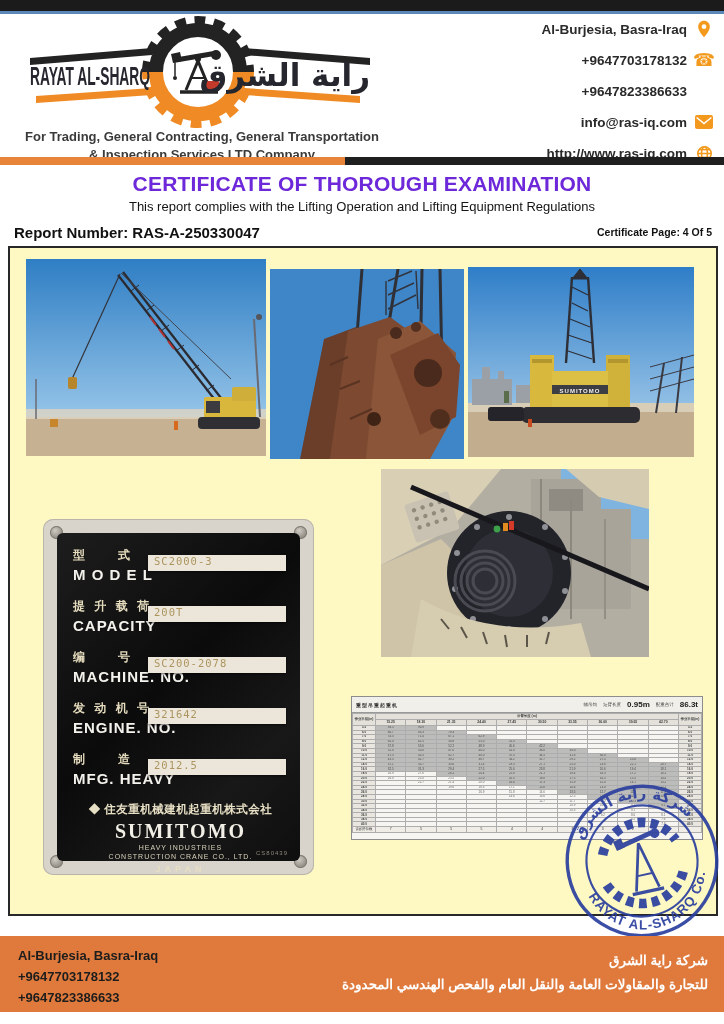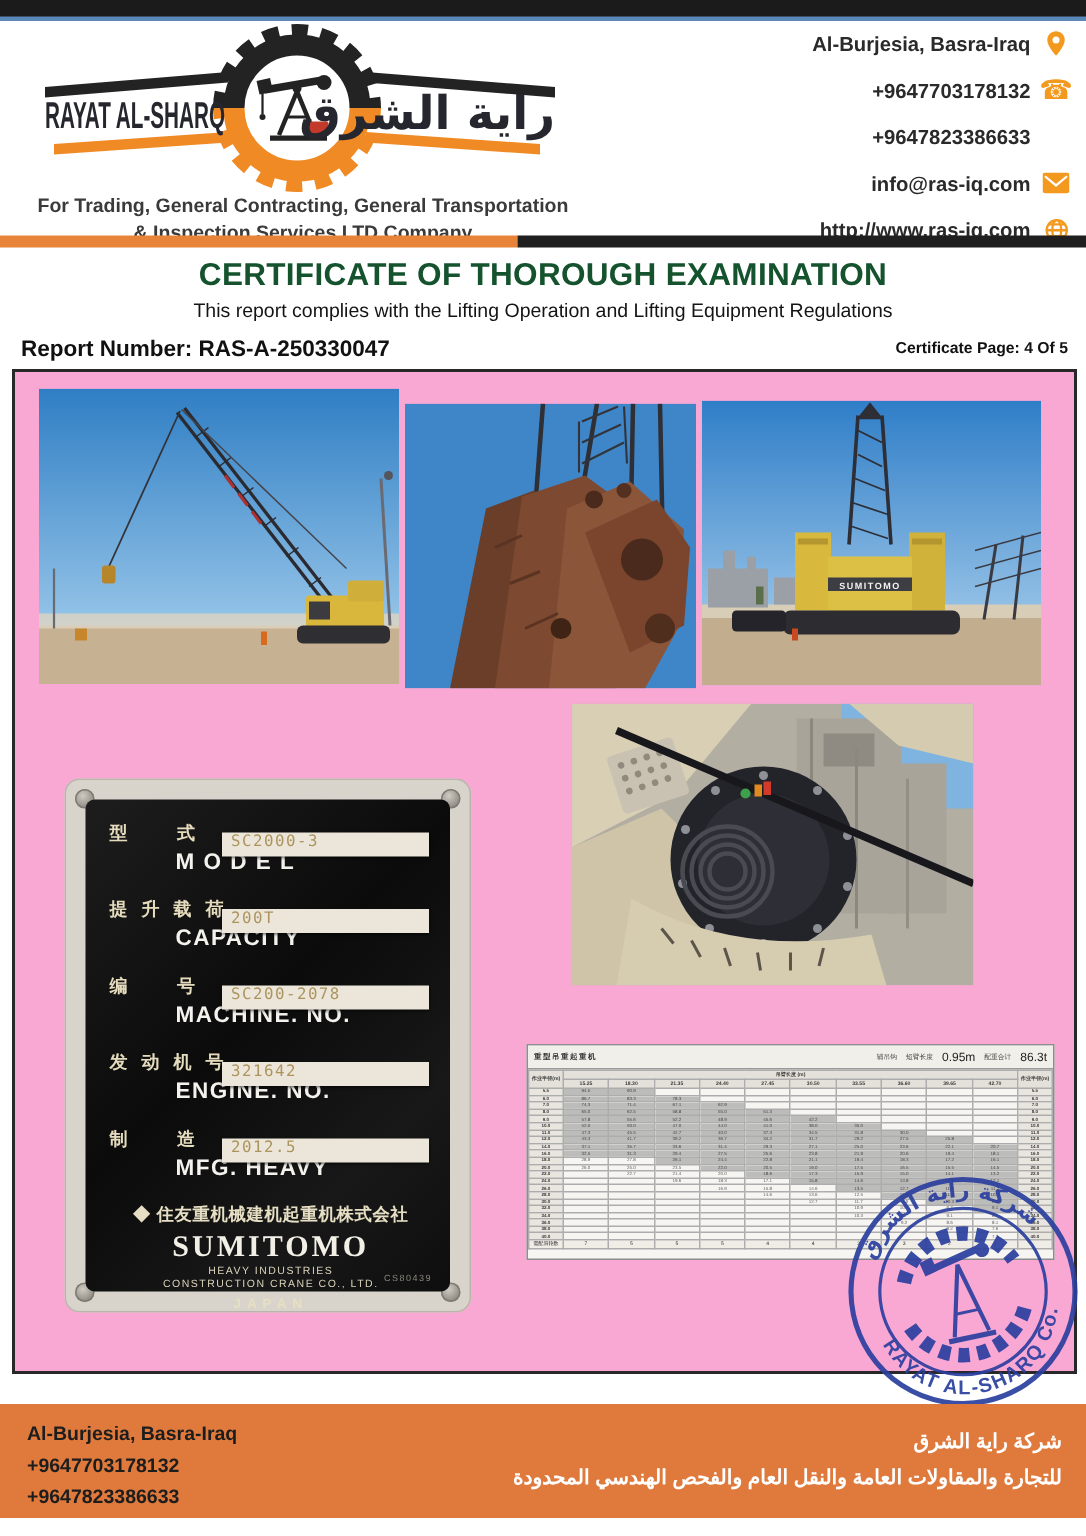--- a/index.html
+++ b/index.html
@@ -19,60 +19,60 @@
 
   
   .tagline{left:12px;top:128px;width:380px;text-align:center;color:#3a3a3a;
            font-weight:bold;font-size:13px;line-height:1.35;}
 
   
   .divider-orange{left:0;top:157px;width:345px;height:8px;background:#E8833A;}
   .divider-black{left:345px;top:157px;width:379px;height:8px;background:#1f1f1f;}
 
   .cert-title{left:0;top:172px;width:724px;text-align:center;font-size:21px;font-weight:800;
-              color:#14532d;letter-spacing:.2px;}
+              color:#6d28d9;letter-spacing:.2px;}
   .cert-sub{left:0;top:199px;width:724px;text-align:center;font-size:13px;color:#141414;}
   .report-left{left:14px;top:224px;font-size:15px;font-weight:bold;color:#111;}
   .report-right{right:12px;top:226px;font-size:10.5px;font-weight:bold;color:#111;}
 
   
-  .photo-box{left:8px;top:246px;width:706px;height:666px;border:2px solid #282828;background:#f9a8d4;overflow:visible;}
+  .photo-box{left:8px;top:246px;width:706px;height:666px;border:2px solid #282828;background:#fef9c3;overflow:visible;}
   .photo{position:absolute;overflow:hidden;}
   .photo svg{display:block;}
 
   
   .plate{left:33px;top:271px;width:271px;height:356px;background:#d8d4cb;border-radius:10px;
          box-shadow:0 0 0 1px #b9b5aa inset;}
   .screw{position:absolute;width:13px;height:13px;border-radius:50%;
          background:radial-gradient(circle at 40% 35%,#cfcbc2,#8f8b82 70%);box-shadow:0 0 0 1px #7e7a72 inset;}
   .plate-inner{position:absolute;left:14px;top:14px;right:14px;bottom:14px;border-radius:6px;
          background:linear-gradient(135deg,#1d1d1d 0%,#0b0b0b 45%,#181818 75%,#0e0e0e 100%);
          padding:14px 12px 8px 16px;box-sizing:border-box;}
   .np-row{position:relative;margin-bottom:11px;height:40px;}
   .np-cn{font-size:12px;letter-spacing:3px;color:#e5dbbd;font-weight:bold;white-space:nowrap;}
-  .np-en{font-size:15px;letter-spacing:1px;color:#f4f2ec;font-weight:bold;white-space:nowrap;margin-top:2px;margin-left:44px;}
+  .np-en{font-size:15px;letter-spacing:1px;color:#f4f2ec;font-weight:bold;white-space:nowrap;margin-top:2px;}
   .np-strip{position:absolute;right:2px;top:8px;width:138px;height:16px;background:#ebe6d9;
             box-shadow:0 1px 2px rgba(0,0,0,.6);display:flex;padding-left:6px;box-sizing:border-box;}
   .np-strip span{font-family:"DejaVu Sans Mono",monospace;font-size:10.5px;letter-spacing:1px;color:#a68c52;opacity:.9;}
   .np-maker{ text-align:center;color:#e7dfc4;margin-top:6px;}
   .np-maker .cnline{font-size:11.5px;font-weight:bold;letter-spacing:.5px;white-space:nowrap;}
   .np-maker .sumitomo{font-family:"Liberation Serif",serif;font-size:20px;font-weight:bold;
                       letter-spacing:2px;color:#f2efe6;margin-top:3px;}
   .np-maker .tiny{font-size:7px;letter-spacing:1px;color:#d9d2ba;line-height:1.35;}
   .np-maker .japan{font-size:9px;letter-spacing:4px;font-weight:bold;color:#e7dfc4;margin-top:2px;}
   .plate-code{position:absolute;right:12px;bottom:5px;font-size:6px;color:#8b887e;letter-spacing:1px;}
 
   
   .chart{left:341px;top:448px;width:352px;height:144px;background:#f6f5f1;border:1px solid #8d8d8d;
          box-sizing:border-box;overflow:hidden;}
   .chart-top{display:flex;align-items:center;height:15px;border-bottom:1px solid #999;
              padding:0 4px;gap:6px;background:#f1efe9;}
   .c-title{font-size:5px;font-weight:bold;color:#333;letter-spacing:1px;flex:1.3;}
   .c-lab{font-size:4.5px;color:#444;}
-  .c-val{font-size:8px;color:#222;font-weight:normal;}
+  .c-val{font-size:8px;color:#222;font-weight:bold;}
   .chart table{border-collapse:collapse;width:100%;table-layout:fixed;}
   .chart th,.chart td{border:0.5px solid #adadad;font-size:3px;line-height:1;padding:0;height:3.6px;
          text-align:center;color:#666;overflow:hidden;white-space:nowrap;}
   .chart th{background:#e3e1d9;color:#3c3c3c;font-size:3.4px;height:5px;}
   .chart td.rcol{background:#e8e6de;color:#3c3c3c;font-weight:bold;}
   .chart td.shaded{background:#bcbcba;color:#4a4a4a;}
   .chart td.parts{background:#efede6;font-size:3.4px;color:#333;height:5px;}
 
   
   .stamp{left:552px;top:533px;width:160px;height:160px;transform:rotate(-12deg);opacity:.92;}

